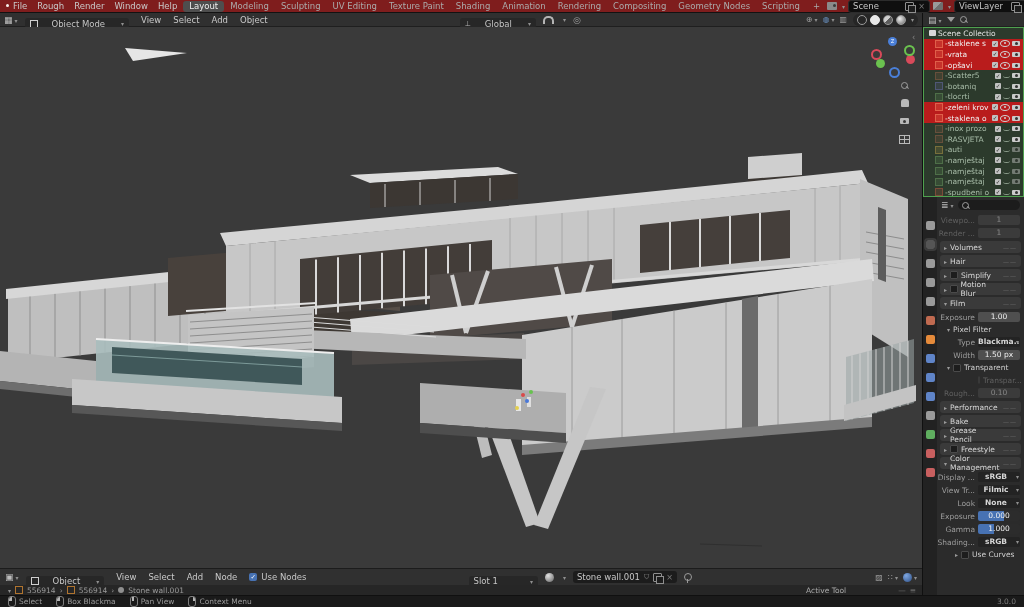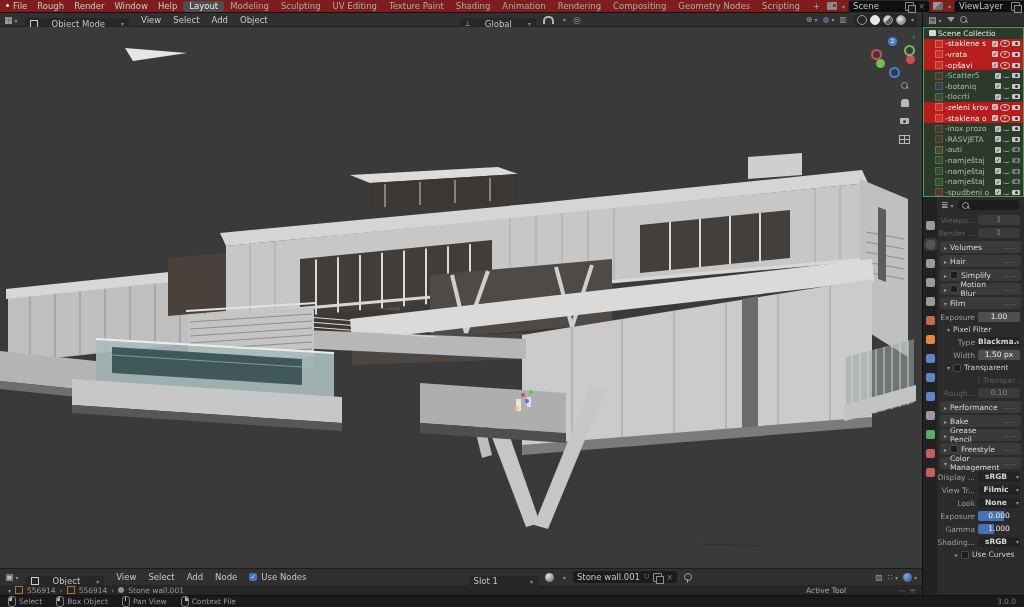--- a/index.html
+++ b/index.html
@@ -686,25 +686,25 @@
 </div>
 
 <div id="statusbar" class="abs">
   <span id="status-hints" class="flex" style="gap:14px">
       <span class="flex" style="gap: 3px;">
         <span class="mouse left"></span>
         <span>Select</span>
       </span>
       <span class="flex" style="gap: 3px;">
         <span class="mouse left"></span>
-        <span>Box Object</span>
+        <span>Box Blackma</span>
       </span>
       <span class="flex" style="gap: 3px;">
         <span class="mouse middle"></span>
         <span>Pan View</span>
       </span>
       <span class="flex" style="gap: 3px;">
         <span class="mouse right"></span>
-        <span>Context File</span>
+        <span>Context Menu</span>
       </span>
     </span>
   <span class="vers">3.0.0</span>
 </div>
 
 </body></html>

